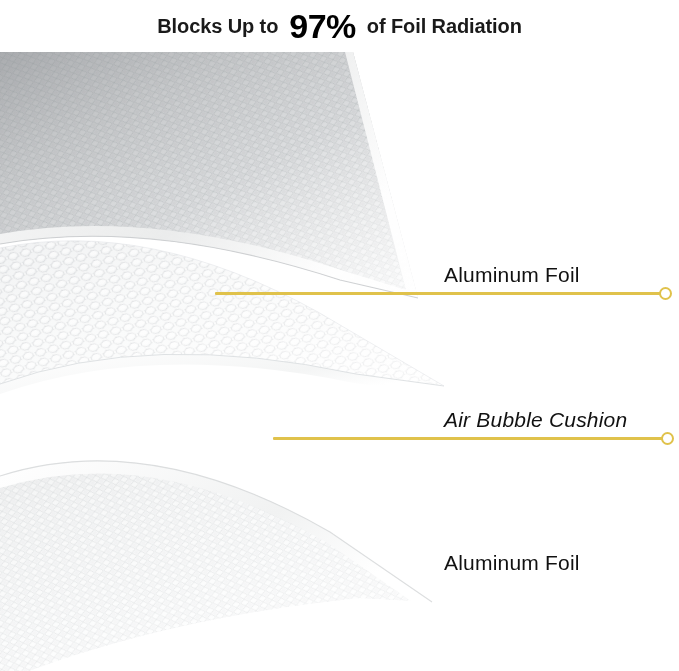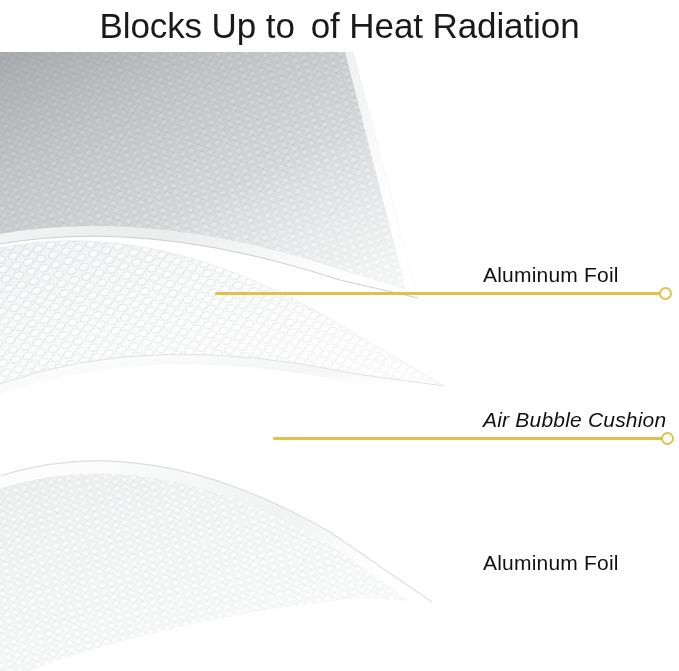--- a/index.html
+++ b/index.html
@@ -24,22 +24,22 @@
     width: 679px;
     height: 52px;
     display: flex;
     align-items: center;
     justify-content: center;
     white-space: nowrap;
     z-index: 40;
     background: #ffffff;
   }
   #headline .t-regular {
-    font-size: 35px;
-    font-weight: 400;
+    font-size: 20px;
+    font-weight: 700;
     color: #1a1a1a;
     letter-spacing: -0.1px;
     text-align: right;
   }
   #headline .t-strong {
     font-size: 34px;
     font-weight: 700;
     color: #000000;
     letter-spacing: -0.5px;
     padding: 0 3px;
@@ -83,31 +83,31 @@
 
   
   .callout-label {
     position: absolute;
     font-size: 21px;
     font-weight: 400;
     color: #111111;
     letter-spacing: 0.2px;
     white-space: nowrap;
     z-index: 32;
-    margin-left: 39px;
   }
 </style>
 </head>
 <body>
 
 <div id="headline">
   <span class="t-regular">Blocks Up to</span>
   <span class="t-sp"></span>
+  <span class="t-strong">97%</span>
   <span class="t-sp"></span>
-  <span class="t-regular">of Heat Radiation</span>
+  <span class="t-regular">of Foil Radiation</span>
 </div>
 
 <div id="stage">
 
   <div class="sheet" style="top:-4px;left:0;">
     <svg width="440" height="260" viewBox="0 0 440 260">
       <defs>
         <linearGradient id="gTopFoil" x1="0" y1="0" x2="0.85" y2="1">
           <stop offset="0%" stop-color="#a9abae"></stop>
           <stop offset="28%" stop-color="#c2c4c6"></stop>

